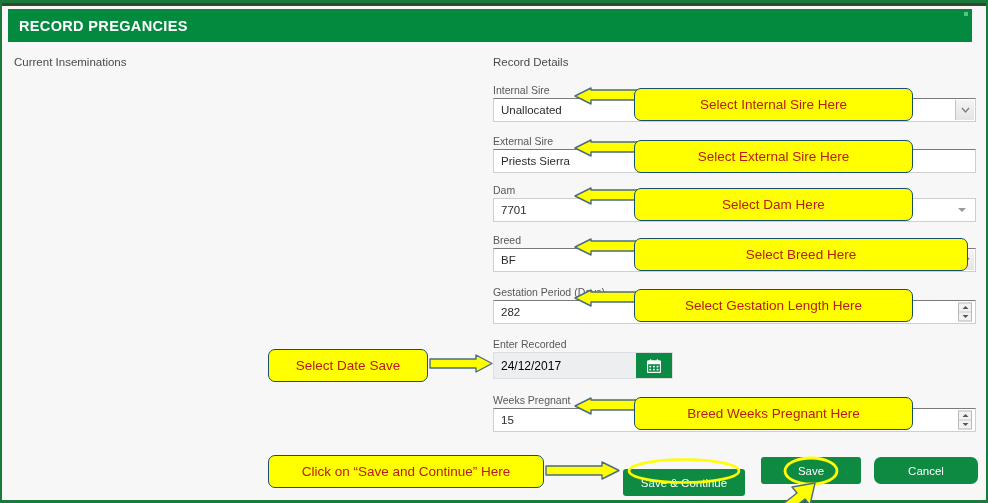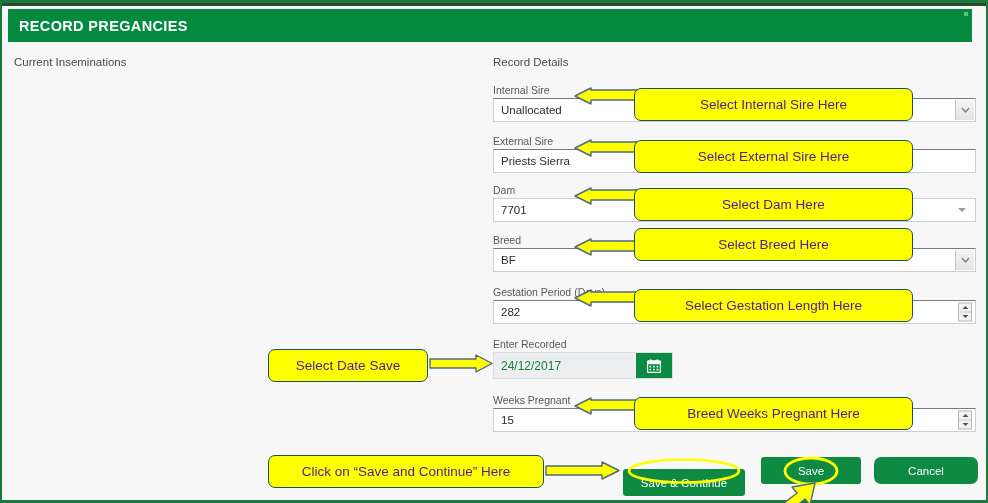--- a/index.html
+++ b/index.html
@@ -118,21 +118,21 @@
   .spin div + div { border-top: 1px solid #c9c9c9; }
 
   
   .datebox {
     position: relative;
     width: 180px; height: 27px;
     background: #eceef0;
     border: 1px solid #dcdee1;
     display: flex; align-items: center;
   }
-  .datebox .val { font-size: 12px; color: #15803d; padding-left: 7px; }
+  .datebox .val { font-size: 12px; color: #000000; padding-left: 7px; }
   .date-btn {
     position: absolute; right: 0; top: 0; bottom: 0;
     width: 36px; background: #0a8a42;
     display: flex; align-items: center; justify-content: center;
   }
 
   
   .btn {
     position: absolute;
     height: 27px;
@@ -145,21 +145,21 @@
   }
 
   
   .callout {
     position: absolute;
     background: #ffff00;
     border: 1.6px solid #17506b;
     border-radius: 7px;
     display: flex; align-items: center; justify-content: center;
     font-size: 13.5px;
-    color: #4c1d95;
+    color: #b91c1c;
     white-space: nowrap;
     z-index: 40;
   }
 
   .anno { position: absolute; z-index: 39; }
   .anno svg { display: block; overflow: visible; }
   .ellipse-anno { position: absolute; z-index: 45; pointer-events: none; }
 </style>
 </head>
 <body>
@@ -309,21 +309,21 @@
     </div>
     <div class="callout" style="left:630px; top:144px; width:279px; height:33px;">
       <span>Select Dam Here</span>
     </div>
 
     <div class="anno" style="left:569px; top:195px;">
       <svg width="70" height="26" viewBox="0 0 70 26">
         <path d="M68 2 L18 2 L18 0 L2 8 L18 16 L18 12 L68 12 Z" fill="#ffff00" stroke="#4d6b80" stroke-width="1.4" stroke-linejoin="round"></path>
       </svg>
     </div>
-    <div class="callout" style="left:630px; top:184px; width:279px; height:33px;">
+    <div class="callout" style="left:630px; top:194px; width:334px; height:33px;">
       <span>Select Breed Here</span>
     </div>
 
     <div class="anno" style="left:569px; top:246px;">
       <svg width="70" height="26" viewBox="0 0 70 26">
         <path d="M68 2 L18 2 L18 0 L2 8 L18 16 L18 12 L68 12 Z" fill="#ffff00" stroke="#4d6b80" stroke-width="1.4" stroke-linejoin="round"></path>
       </svg>
     </div>
     <div class="callout" style="left:630px; top:245px; width:279px; height:33px;">
       <span>Select Gestation Length Here</span>

